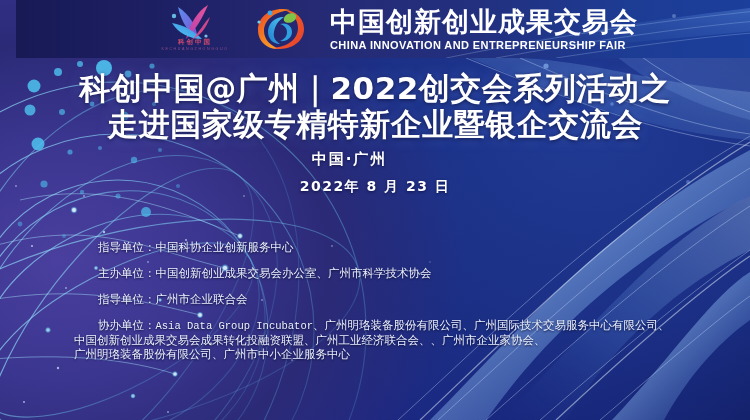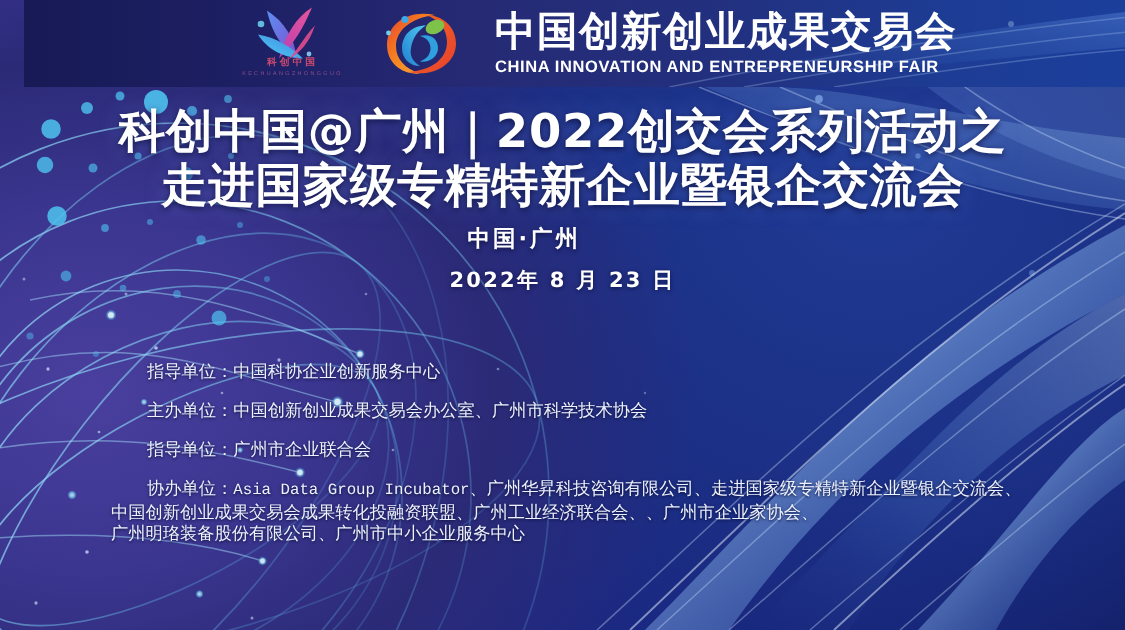--- a/index.html
+++ b/index.html
@@ -360,19 +360,19 @@
 
     <div class="credit-row">
       <span>主办单位：</span><span>中国创新创业成果交易会办公室、广州市科学技术协会</span>
     </div>
 
     <div class="credit-row">
       <span>指导单位：</span><span>广州市企业联合会</span>
     </div>
 
     <div class="credit-row last">
-      <span>协办单位：</span><span class="mono-en">Asia Data Group Incubator</span><span>、广州华昇科技咨询有限公司、走进国家级专精特新企业暨银企交流会、</span>
+      <span>协办单位：</span><span class="mono-en">Asia Data Group Incubator</span><span>、广州明珞装备股份有限公司、广州国际技术交易服务中心有限公司、</span>
     </div>
     <div class="credit-sub">中国创新创业成果交易会成果转化投融资联盟、广州工业经济联合会、、广州市企业家协会、</div>
     <div class="credit-sub">广州明珞装备股份有限公司、广州市中小企业服务中心</div>
   </div>
 
 </div>
 
 </body></html>

